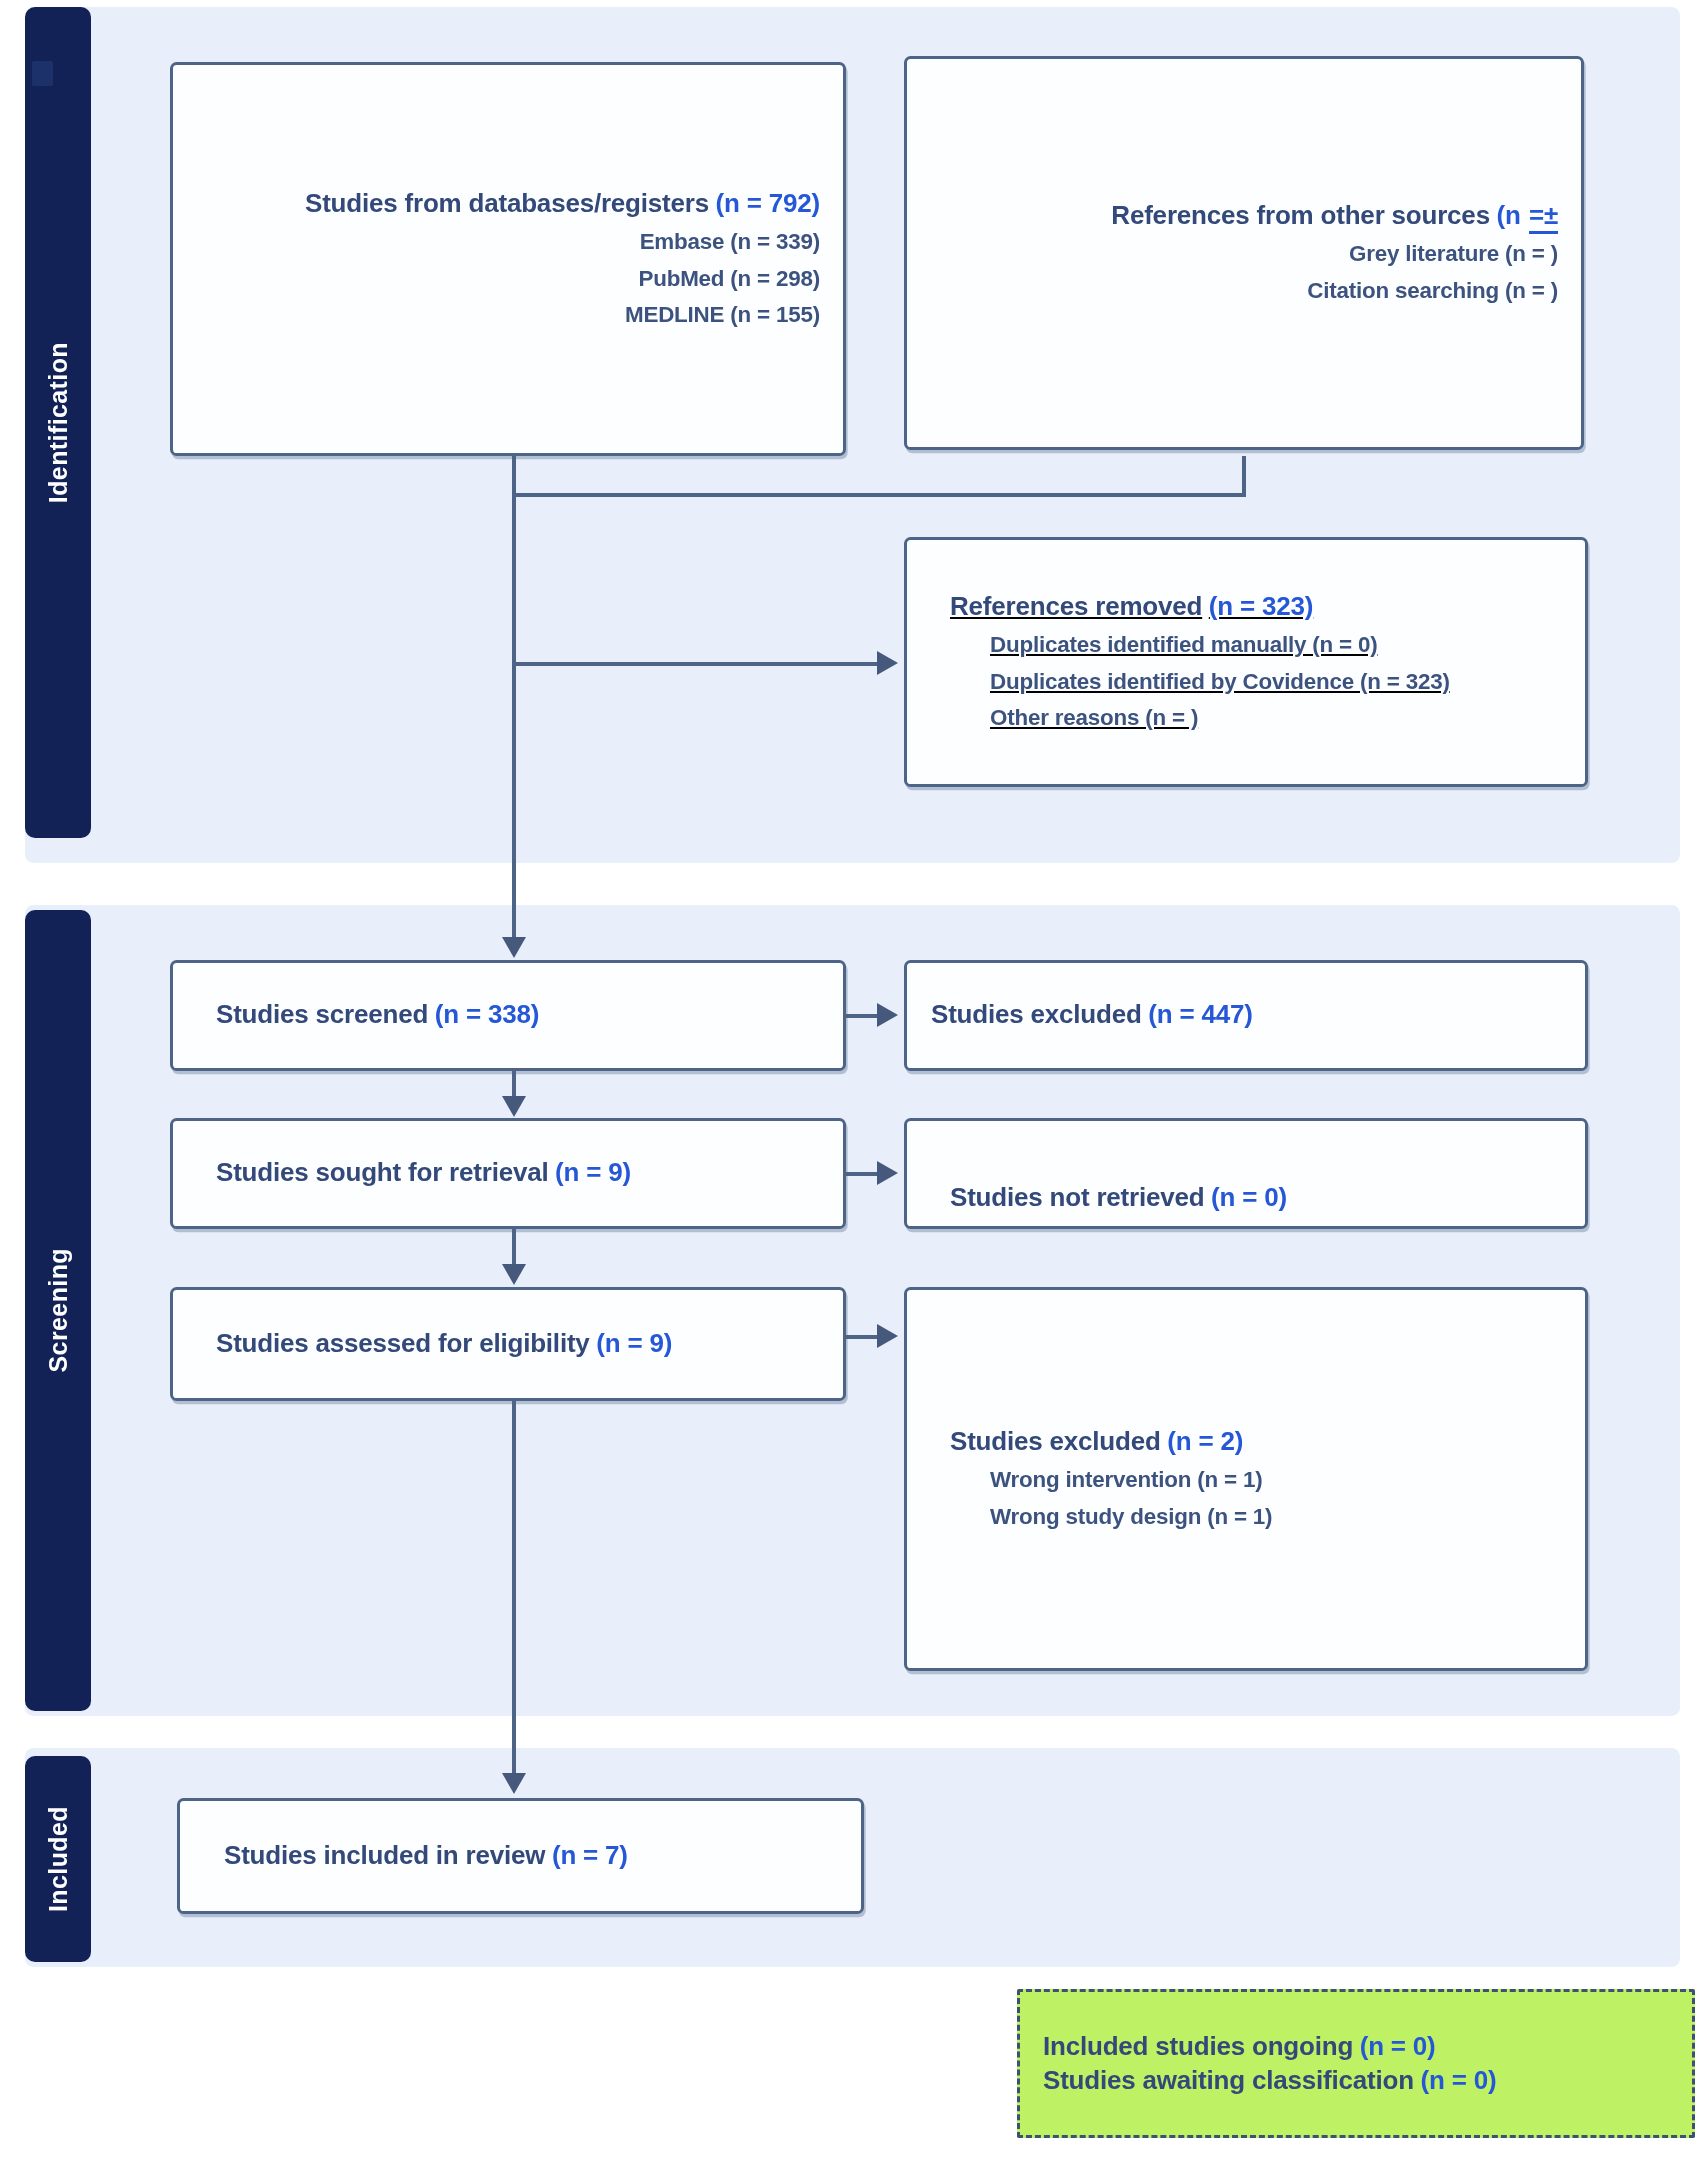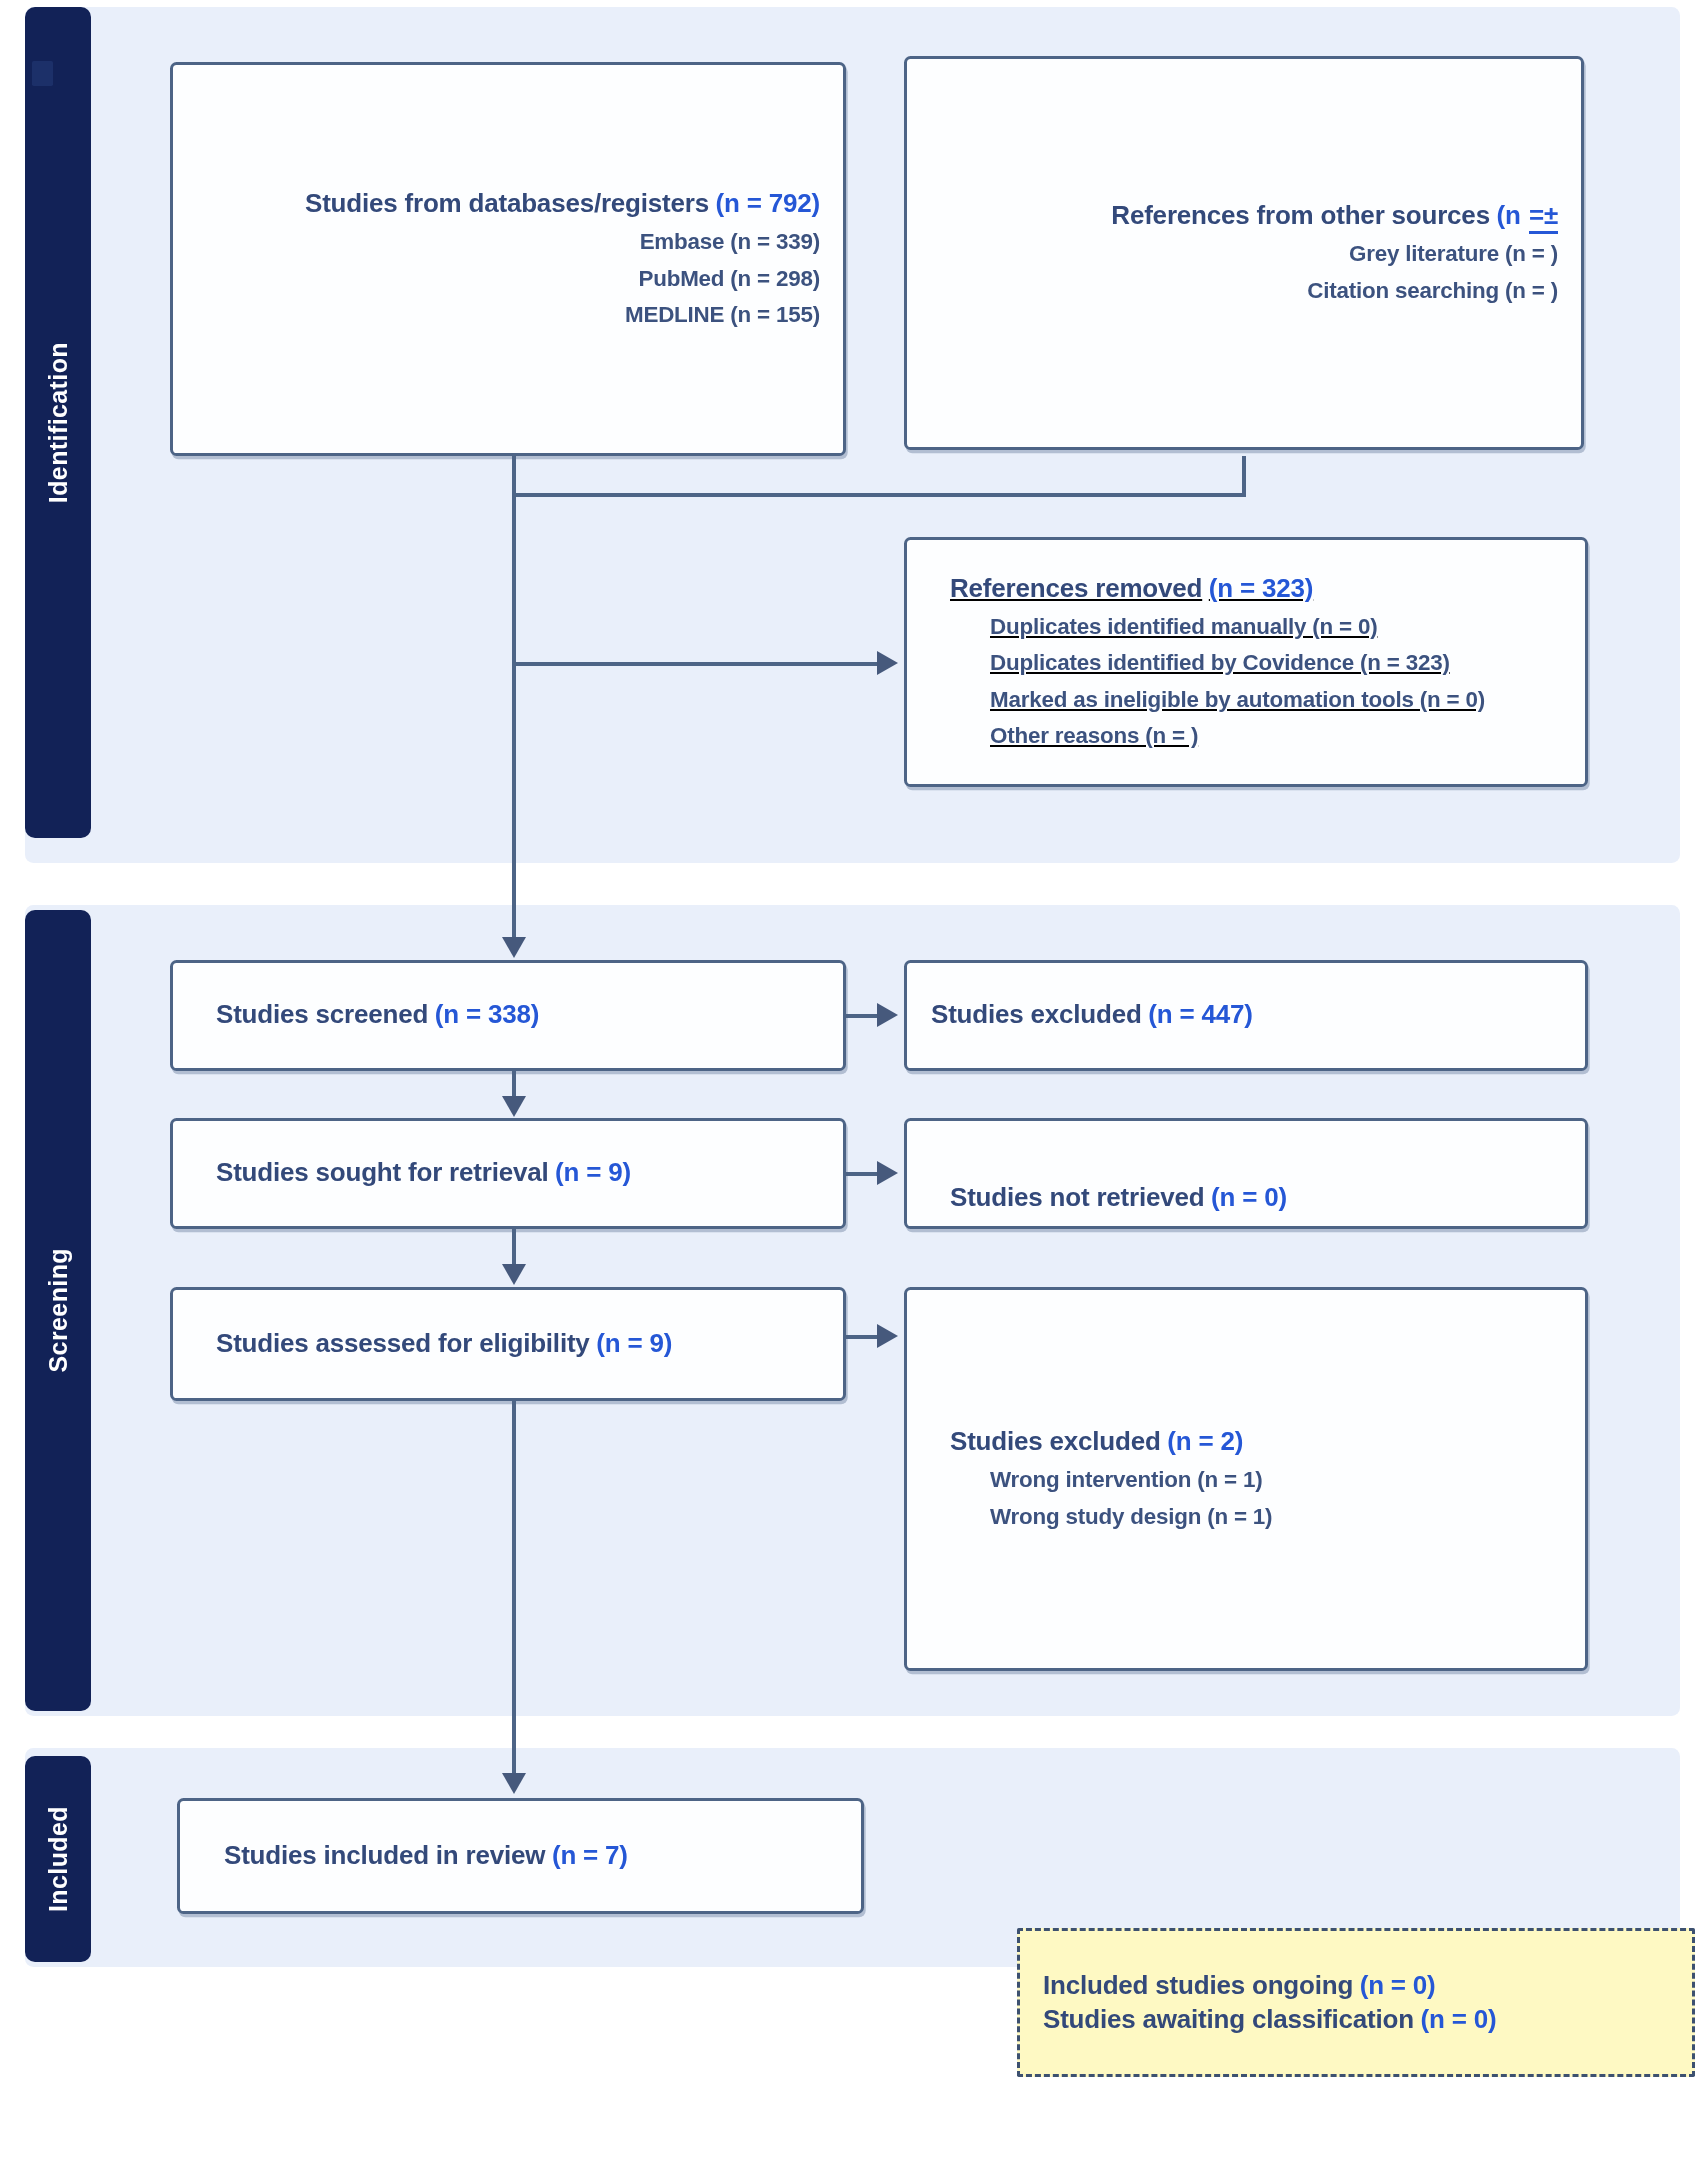--- a/index.html
+++ b/index.html
@@ -62,22 +62,22 @@
   #box-other-sources{left:904px;top:56px;width:680px;height:394px;align-items:flex-end;}
   #box-removed{left:904px;top:537px;width:684px;height:250px;text-decoration:underline;}
   #box-screened{left:170px;top:960px;width:676px;height:111px;}
   #box-excluded-screening{left:904px;top:960px;width:684px;height:111px;padding-left:24px;}
   #box-sought{left:170px;top:1118px;width:676px;height:111px;}
   #box-not-retrieved{left:904px;top:1118px;width:684px;height:111px;justify-content:flex-end;}
   #box-assessed{left:170px;top:1287px;width:676px;height:114px;}
   #box-excluded-eligibility{left:904px;top:1287px;width:684px;height:384px;}
   #box-included-review{left:177px;top:1798px;width:687px;height:116px;padding-left:44px;}
   #box-ongoing{
-    left:1017px;top:1928px;width:678px;height:149px;
-    background:#fef9c3;border:3.3px dashed #3d5170;border-radius:1.7px;
+    left:1017px;top:1989px;width:678px;height:149px;
+    background:#bef264;border:3.3px dashed #3d5170;border-radius:1.7px;
     box-shadow:none;padding-left:23px;
   }
   #box-ongoing .title{margin:1.7px 0;}
   
   .line{position:absolute;background:#4d6486;}
   .arrow-down{
     position:absolute;width:0;height:0;
     border-left:12.4px solid transparent;border-right:12.4px solid transparent;
     border-top:21.6px solid #46597c;
   }
@@ -154,21 +154,20 @@
   <div class="pbox" id="box-other-sources">
     <div class="title"><span>References from other sources</span><span class="count">(n</span><span class="artifact">=±</span></div>
     <div class="item">Grey literature (n = )</div>
     <div class="item">Citation searching (n = )</div>
   </div>
 
   <div class="pbox" id="box-removed">
     <div class="title"><span>References removed</span><span class="count">(n = 323)</span></div>
     <div class="item">Duplicates identified manually (n = 0)</div>
     <div class="item">Duplicates identified by Covidence (n = 323)</div>
-    <div class="item">Marked as ineligible by automation tools (n = 0)</div>
     <div class="item">Other reasons (n = )</div>
   </div>
 
   <div class="pbox" id="box-screened">
     <div class="title"><span>Studies screened</span><span class="count">(n = 338)</span></div>
   </div>
 
   <div class="pbox" id="box-excluded-screening">
     <div class="title"><span>Studies excluded</span><span class="count">(n = 447)</span></div>
   </div>

